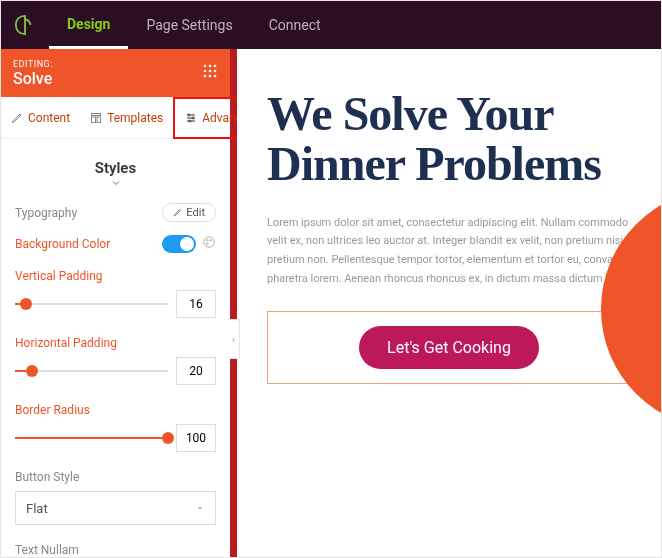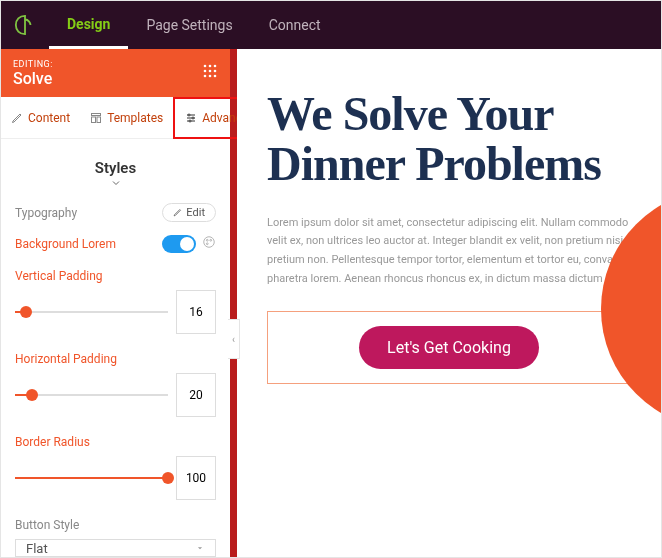--- a/index.html
+++ b/index.html
@@ -37,23 +37,23 @@
   .toggle-wrap { display: flex; align-items: center; }
   .toggle { width: 34px; height: 18px; background: #1e9af0; border-radius: 10px; position: relative; cursor: pointer; }
   .toggle::after { content: ''; width: 14px; height: 14px; background: #fff; border-radius: 50%; position: absolute; top: 2px; right: 2px; }
   .palette-icon { margin-left: 6px; color: #999; }
   
   .slider-row { margin-top: 6px; display: flex; align-items: center; }
   .slider { flex: 1; height: 16px; position: relative; margin-right: 8px; }
   .track { position: absolute; top: 7px; left: 0; right: 0; height: 2px; background: #ddd; }
   .fill { position: absolute; top: 7px; left: 0; height: 2px; background: #f0552a; }
   .thumb { position: absolute; top: 2px; width: 12px; height: 12px; background: #f0552a; border-radius: 50%; margin-left: -6px; cursor: pointer; }
-  .num-input { width: 40px; height: 44px; border: 1px solid #ddd; font-size: 12px; text-align: center; font-family: inherit; }
-  
-  .select { width: 100%; height: 18px; border: 1px solid #ddd; background: #fff; font-size: 13px; padding: 0 10px; display: flex; align-items: center; justify-content: space-between; color: #555; cursor: pointer; margin-top: 6px; }
+  .num-input { width: 40px; height: 28px; border: 1px solid #ddd; font-size: 12px; text-align: center; font-family: inherit; }
+  
+  .select { width: 100%; height: 34px; border: 1px solid #ddd; background: #fff; font-size: 13px; padding: 0 10px; display: flex; align-items: center; justify-content: space-between; color: #555; cursor: pointer; margin-top: 6px; }
   
   .collapse-handle { position: absolute; right: -10px; top: 270px; width: 12px; height: 40px; background: #fff; border: 1px solid #e5e5e5; border-left: none; display: flex; align-items: center; justify-content: center; color: #999; cursor: pointer; font-size: 10px; z-index: 5; }
   
   .canvas { flex: 1; background: #fff; padding: 40px 30px 20px 30px; position: relative; overflow: hidden; }
   .headline { font-family: Georgia, "Times New Roman", serif; font-weight: 800; font-size: 48px; line-height: 1.05; color: #1d3051; letter-spacing: -1px; }
   .lorem { font-size: 11px; color: #999; line-height: 1.7; margin-top: 24px; }
   .cta-box { border: 1px solid #f5a07d; padding: 14px; margin-top: 22px; text-align: center; }
   .cta-btn { background: #be185d; color: #fff; border: none; border-radius: 100px; padding: 12px 28px; font-size: 16px; font-family: inherit; cursor: pointer; }
   .orange-blob { position: absolute; right: -180px; top: 140px; width: 240px; height: 240px; background: #f0552a; border-radius: 50%; }
 </style>
@@ -132,21 +132,21 @@
         <span class="label">Typography</span>
         <span class="edit-badge">
           <svg width="9" height="9" viewBox="0 0 24 24" fill="none" stroke="#555" stroke-width="2">
               <path d="M3 21 L6 20 L20 6 L18 4 L4 18 Z"></path>
             </svg>
           <span>Edit</span>
         </span>
       </div>
 
       <div class="row-inline">
-        <span class="label-orange">Background Lorem</span>
+        <span class="label-orange">Background Color</span>
         <div class="toggle-wrap">
           <div class="toggle"></div>
           <span class="palette-icon">
             <svg width="14" height="14" viewBox="0 0 24 24" fill="none" stroke="#aaa" stroke-width="1.5">
                 <circle cx="12" cy="12" r="9"></circle>
                 <circle cx="9" cy="9" r="1.5"></circle>
                 <circle cx="15" cy="9" r="1.5"></circle>
                 <circle cx="9" cy="15" r="1.5"></circle>
               </svg>
           </span>

